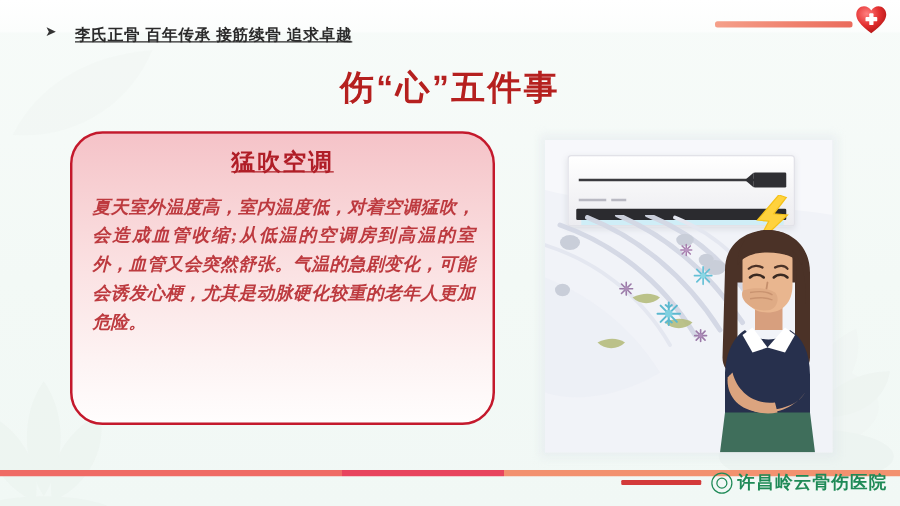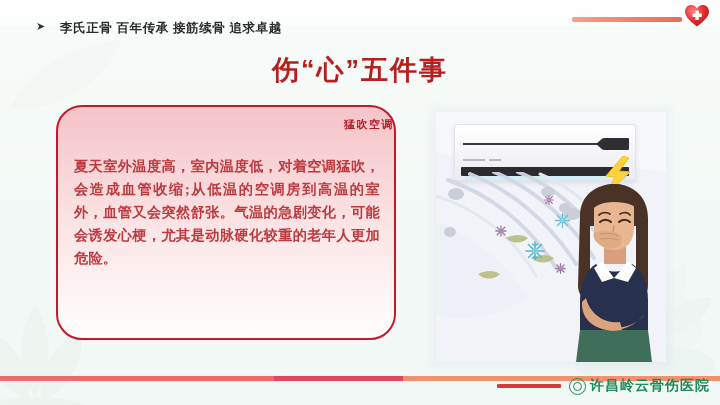--- a/index.html
+++ b/index.html
@@ -76,20 +76,21 @@
   }
   .header-text {
     position: absolute;
     left: 60px;
     top: 20px;
     font-size: 12.5px;
     font-weight: bold;
     color: #2b2b2b;
     letter-spacing: .6px;
     white-space: nowrap;
+    text-decoration: underline;
   }
   .header-bullet {
     position: absolute;
     left: 36px;
     top: 21px;
     font-size: 11px;
     color: #333;
     line-height: 1;
   }
 
@@ -118,38 +119,40 @@
     border-radius: 26px;
     background: linear-gradient(180deg, #f5c3c8 0%, #f7cfd2 18%, #fbe2e3 48%, #fdf3f3 78%, #fffdfd 100%);
     box-sizing: border-box;
     overflow: hidden;
   }
   .card-title {
     position: absolute;
     left: 0;
     top: 10px;
     width: 100%;
-    text-align: right;
-    font-size: 11px;
+    text-align: center;
+    font-size: 19px;
     font-weight: bold;
     color: #b01e27;
     letter-spacing: 1.5px;
+    text-decoration: underline;
   }
   .card-body {
     position: absolute;
     left: 16px;
     right: 14px;
     top: 48px;
     font-size: 14.2px;
     line-height: 1.62;
     color: #bd3a3f;
     font-family: "Liberation Serif", "DejaVu Serif", serif;
     font-weight: bold;
     text-align: justify;
     letter-spacing: .2px;
+    font-style: italic;
   }
 
   
   .illus {
     position: absolute;
     left: 436px;
     top: 112px;
     width: 230px;
     height: 250px;
     background: linear-gradient(160deg, #f1f3f8 0%, #eef1f7 40%, #f4f6fa 100%);

